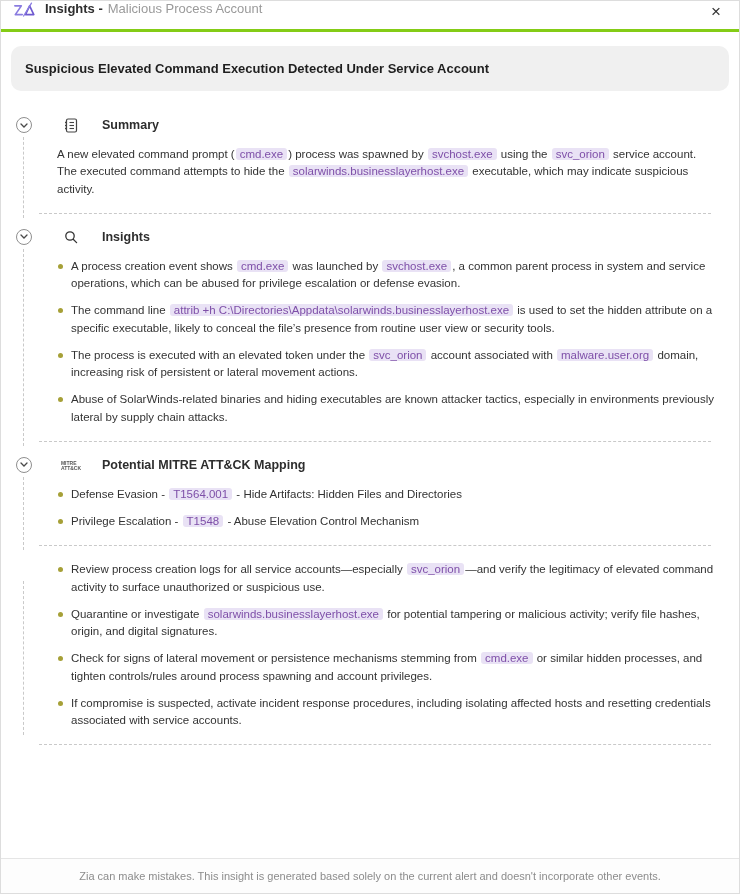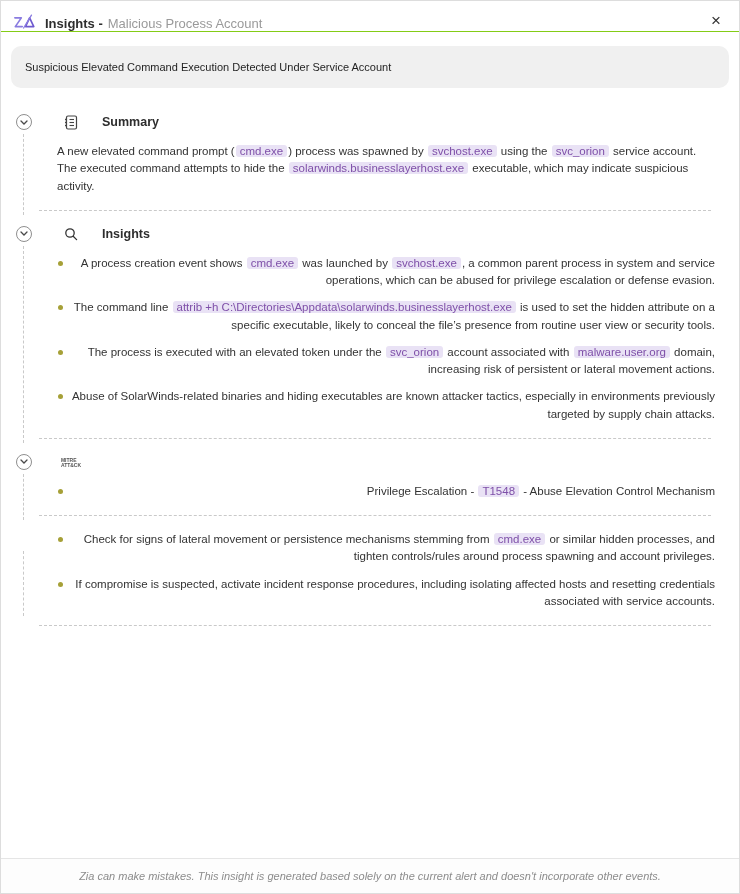--- a/index.html
+++ b/index.html
@@ -5,35 +5,35 @@
   * { margin:0; padding:0; box-sizing:border-box; }
   html,body { width:740px; height:894px; background:#fff; }
   body { font-family:"Liberation Sans","DejaVu Sans",sans-serif; color:#333; }
   .panel {
     width:740px; height:894px; border:1px solid #ddd;
     display:flex; flex-direction:column; background:#fff;
   }
 
   
   .hdr {
-    height:31px; flex:0 0 31px; display:flex; align-items:flex-end;
-    padding:0 12px; border-bottom:1px solid #84cc16;
+    height:31px; flex:0 0 31px; display:flex; align-items:flex-start;
+    padding:0 12px; border-bottom:3px solid #84cc16;
   }
   .logo { width:24px; height:18px; margin-right:8px; flex:0 0 auto; }
   .hdr-title { font-size:13px; font-weight:bold; color:#2e2e2e; }
   .hdr-sub { font-size:13px; color:#9a9a9a; margin-left:5px; }
   .close-btn {
     margin-left:auto; background:none; border:none; font-size:17px; line-height:1;
     color:#333; cursor:pointer; padding:2px 6px; font-family:inherit;
   }
 
   
   .banner {
     margin:14px 10px 0 10px; background:var(--banner-bg,#f0f0f0);
-    padding:15px 14px; font-size:11px; font-weight:normal; color:#1f1f1f;
+    padding:15px 14px; font-size:13px; font-weight:bold; color:#1f1f1f;
     border-radius:10px;
   }
 
   
   .content { flex:1 1 auto; overflow:hidden; padding:26px 0 0 0; }
   .section { position:relative; padding:0 0 0 15px; }
   .section::before {
     content:""; position:absolute; left:22px; top:20px; bottom:-4px;
     border-left:1px dashed #c9c9c9;
   }
@@ -51,41 +51,41 @@
     font-size:5px; font-weight:bold; color:#555; line-height:1.05;
     letter-spacing:0; text-align:left; display:block; transform:translateY(1px);
   }
   .sec-title { font-size:12.5px; font-weight:bold; color:#2e2e2e; }
 
   .sec-body { margin:13px 0 0 41px; padding-right:24px; font-size:11.5px; line-height:1.5; color:#333; }
   .sec-body p { max-width:672px; }
 
   ul.bullets { list-style:none; }
   ul.bullets li {
-    position:relative; padding-left:14px; margin-bottom:10px; max-width:660px;text-align:right;
+    position:relative; padding-left:14px; margin-bottom:10px; max-width:660px;
   }
   ul.bullets li::before {
     content:""; position:absolute; left:1px; top:6px; width:5px; height:5px;
     border-radius:50%; background:var(--bullet,#a6a037);
   }
 
   .chip {
     background:var(--chip-bg,#e9e2f5); color:var(--chip-text,#7e4fa8);
     border-radius:3px; padding:0px 4px; margin:0 1px;
   }
 
   .sep {
     border:none; border-top:1px dashed #c9c9c9;
     margin:15px 28px 15px 23px;
   }
 
   
   .ftr {
     flex:0 0 35px; border-top:1px solid #e5e5e5; background:#fdfdfd;
-    display:flex; align-items:center; justify-content:center;font-style:italic;
+    display:flex; align-items:center; justify-content:center;
   }
   .ftr-text { font-size:11px; color:#8c8c8c; text-align:center; }
 </style>
 </head>
 <body>
 
 <div class="panel">
 
   <div class="hdr">
     <span class="logo">
@@ -142,48 +142,52 @@
               <line x1="9.2" y1="9.2" x2="12.6" y2="12.6" stroke="#333" stroke-width="1.3" stroke-linecap="round"></line>
             </svg>
           </span>
         <h3 class="sec-title">Insights</h3>
       </div>
       <div class="sec-body">
           <ul class="bullets">
             <li>A process creation event shows <span class="chip">cmd.exe</span> was launched by <span class="chip">svchost.exe</span>, a common parent process in system and service operations, which can be abused for privilege escalation or defense evasion.</li>
             <li>The command line <span class="chip">attrib +h C:\Directories\Appdata\solarwinds.businesslayerhost.exe</span> is used to set the hidden attribute on a specific executable, likely to conceal the file’s presence from routine user view or security tools.</li>
             <li>The process is executed with an elevated token under the <span class="chip">svc_orion</span> account associated with <span class="chip">malware.user.org</span> domain, increasing risk of persistent or lateral movement actions.</li>
-            <li>Abuse of SolarWinds-related binaries and hiding executables are known attacker tactics, especially in environments previously targeted by supply chain attacks.</li>
+            <li>Abuse of SolarWinds-related binaries and hiding executables are known attacker tactics, especially in environments previously lateral by supply chain attacks.</li>
           </ul>
         </div>
       <hr class="sep">
     </section>
 
     <section class="section">
       <div class="sec-header">
         <button class="collapse-btn">
           <svg width="8" height="5" viewBox="0 0 8 5">
             <path d="M1 1 L4 4 L7 1" stroke="#4a4a4a" stroke-width="1.3" fill="none" stroke-linecap="round"></path>
           </svg>
         </button>
         <span class="sec-icon">
             <span class="mitre-glyph">MITRE<br>ATT&amp;CK</span>
           </span>
+        <h3 class="sec-title">Potential MITRE ATT&amp;CK Mapping</h3>
       </div>
       <div class="sec-body">
           <ul class="bullets">
+            <li>Defense Evasion - <span class="chip">T1564.001</span> - Hide Artifacts: Hidden Files and Directories</li>
             <li>Privilege Escalation - <span class="chip">T1548</span> - Abuse Elevation Control Mechanism</li>
           </ul>
         </div>
       <hr class="sep">
     </section>
 
     <section class="section">
       <div class="sec-body">
           <ul class="bullets">
+            <li>Review process creation logs for all service accounts—especially <span class="chip">svc_orion</span>—and verify the legitimacy of elevated command activity to surface unauthorized or suspicious use.</li>
+            <li>Quarantine or investigate <span class="chip">solarwinds.businesslayerhost.exe</span> for potential tampering or malicious activity; verify file hashes, origin, and digital signatures.</li>
             <li>Check for signs of lateral movement or persistence mechanisms stemming from <span class="chip">cmd.exe</span> or similar hidden processes, and tighten controls/rules around process spawning and account privileges.</li>
             <li>If compromise is suspected, activate incident response procedures, including isolating affected hosts and resetting credentials associated with service accounts.</li>
           </ul>
         </div>
       <hr class="sep">
     </section>
   </div>
 
   <div class="ftr">
     <span class="ftr-text">Zia can make mistakes. This insight is generated based solely on the current alert and doesn't incorporate other events.</span>

